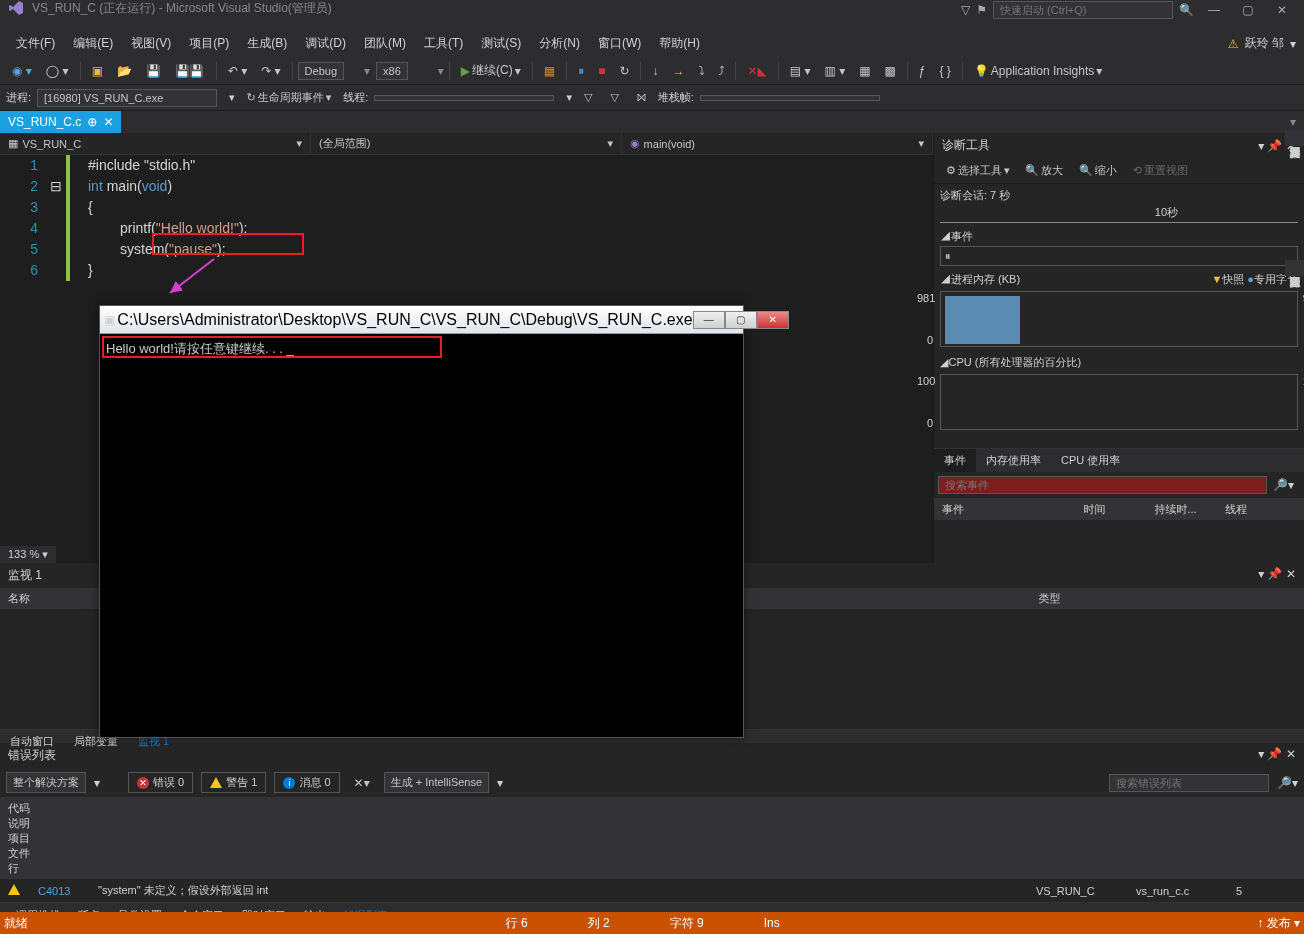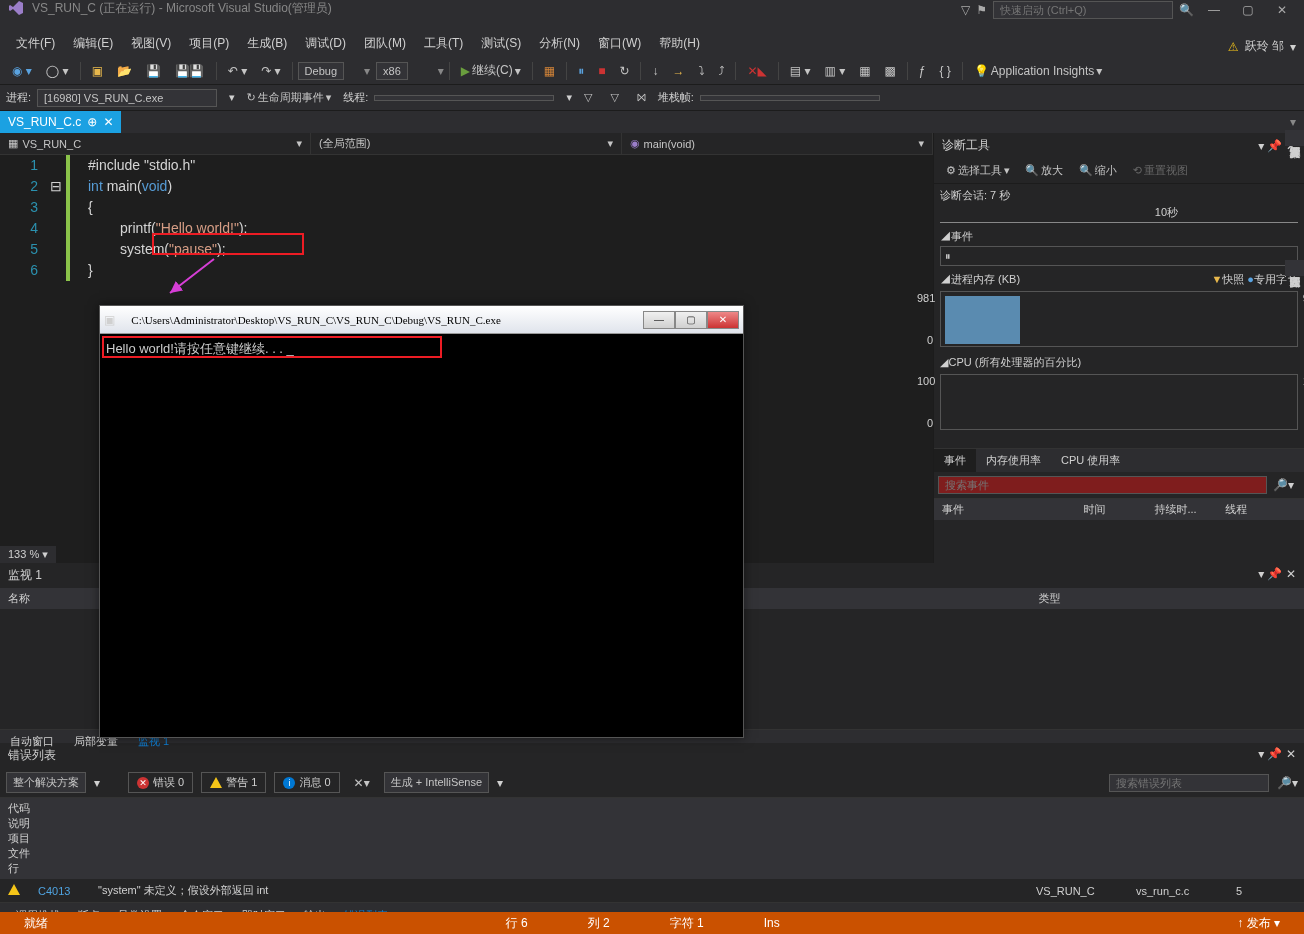--- a/index.html
+++ b/index.html
@@ -3,21 +3,21 @@
 <meta charset="utf-8">
 <style>
 * { margin: 0; padding: 0; box-sizing: border-box; font-family: "Microsoft YaHei", sans-serif; }
 body { background: #2d2d30; color: #d0d0d0; font-size: 12px; width: 1304px; height: 934px; overflow: hidden; position: relative; }
 .titlebar { height: 30px; background: #2d2d30; display: flex; align-items: flex-start; padding: 0 8px; }
 .vs-icon { width: 16px; height: 16px; margin-right: 8px; }
 .title-text { color: #888; font-size: 12px; flex: 1; }
 .title-right { display: flex; align-items: center; gap: 6px; }
 .quick-launch { background: #333337; border: 1px solid #555; padding: 2px 6px; color: #aaa; width: 180px; font-size: 11px; }
 .win-btn { width: 28px; height: 20px; color: #aaa; display: inline-flex; align-items: center; justify-content: center; }
-.menubar { display: flex; gap: 2px; padding: 2px 8px; align-items: flex-end; }
+.menubar { display: flex; gap: 2px; padding: 2px 8px; align-items: center; }
 .menu-item { padding: 3px 8px; color: #d0d0d0; cursor: pointer; }
 .menu-right { margin-left: auto; display: flex; align-items: center; gap: 6px; }
 .toolbar { display: flex; align-items: center; padding: 2px 6px; gap: 2px; border-bottom: 1px solid #1c1c1c; }
 .tb-btn { padding: 3px 6px; color: #c5c5c5; display: inline-flex; align-items: center; gap: 2px; cursor: pointer; }
 .tb-sep { width: 1px; height: 18px; background: #444; margin: 0 3px; }
 .tb-combo { background: #333337; border: 1px solid #555; padding: 2px 6px; color: #c5c5c5; font-size: 11px; }
 .debug-bar { display: flex; align-items: center; padding: 2px 6px; gap: 6px; border-bottom: 1px solid #1c1c1c; font-size: 11px; }
 .tab-row { display: flex; background: #2d2d30; }
 .tab-active { background: #1ba1e2; color: #fff; padding: 4px 8px; display: flex; align-items: center; gap: 6px; font-size: 12px; }
 .pin { color: #fff; }
@@ -51,27 +51,27 @@
 .watch-cols { display: flex; background: #333337; padding: 3px 8px; font-size: 11px; }
 .err-panel { background: #252526; }
 .err-hdr { padding: 4px 8px; color: #d0d0d0; }
 .err-toolbar { display: flex; align-items: center; gap: 8px; padding: 4px 6px; border-bottom: 1px solid #333; }
 .err-pill { border: 1px solid #555; padding: 2px 8px; display: flex; align-items: center; gap: 4px; font-size: 11px; }
 .err-cols { display: flex; background: #333337; padding: 3px 8px; font-size: 11px; flex-direction: column; }
 .err-row { display: flex; padding: 4px 8px; font-size: 11px; align-items: center; }
 .bottom-panel-tabs { display: flex; padding: 2px 8px; gap: 2px; font-size: 11px; border-top: 1px solid #333; }
 .bpt { padding: 3px 8px; color: #d0d0d0; }
 .bpt.act { color: #0e7fd4; }
-.statusbar { background: #ca5100; color: #fff; display: flex; align-items: center; padding: 3px 24px; font-size: 12px; position: absolute; bottom: 0; left: 0; right: 0; height: 22px; }
+.statusbar { background: #ca5100; color: #fff; display: flex; align-items: center; padding: 3px 4px; font-size: 12px; position: absolute; bottom: 0; left: 0; right: 0; height: 22px; }
 .sb-item { margin-right: 60px; }
 .sb-right { margin-left: auto; display: flex; gap: 10px; }
 .side-tabs { position: absolute; right: 0; top: 130px; writing-mode: vertical-rl; background: #333337; padding: 8px 2px; color: #d0d0d0; font-size: 11px; }
 .console-window { position: absolute; left: 99px; top: 305px; width: 645px; height: 433px; background: #000; border: 1px solid #555; box-shadow: 0 0 10px rgba(0,0,0,0.5); z-index: 100; }
 .console-titlebar { height: 28px; background: linear-gradient(#fff, #e0e4ec); display: flex; align-items: center; padding: 0 4px; border-bottom: 1px solid #999; }
-.console-title { color: #000; font-size: 11px; flex: 1; margin-left: 16px; font-family: Liberation Serif, serif; }
+.console-title { color: #000; font-size: 16px; flex: 1; margin-left: 2px; }
 .console-btns { display: flex; gap: 0; }
 .cbtn { width: 32px; height: 18px; border: 1px solid #888; font-size: 10px; display: flex; align-items: center; justify-content: center; }
 .cbtn.min, .cbtn.max { background: linear-gradient(#f0f0f0,#d0d0d0); color: #333; }
 .cbtn.close { background: linear-gradient(#e88,#c33); color: #fff; }
 .console-body { padding: 6px; font-family: Consolas, monospace; font-size: 13px; color: #ccc; position: relative; height: calc(100% - 28px); }
 .console-hl { position: absolute; border: 2px solid #ed1c24; left: 2px; top: 2px; width: 340px; height: 22px; }
 .arrow { position: absolute; z-index: 50; }
 .warn-ico { color: #f5c518; }
 .ci-err { width:12px; height:12px; border-radius:50%; background:#c33; display:inline-flex; align-items:center; justify-content:center; color:#fff; font-size:9px; }
 .ci-warn { width:0; height:0; border-left:6px solid transparent; border-right:6px solid transparent; border-bottom:11px solid #f5c518; display:inline-block; }
@@ -351,21 +351,21 @@
   <span class="bpt">即时窗口</span>
   <span class="bpt">输出</span>
   <span class="bpt act">错误列表</span>
 </div>
 
 <div class="statusbar">
   <span class="sb-item">就绪</span>
   <span style="margin-left:auto"></span>
   <span class="sb-item">行 6</span>
   <span class="sb-item">列 2</span>
-  <span class="sb-item">字符 1</span>
+  <span class="sb-item">字符 9</span>
   <span class="sb-item">Ins</span>
   <div class="sb-right">
     <span>↑ <span>发布</span> ▾</span>
   </div>
 </div>
 
 <div class="console-window">
   <div class="console-titlebar">
     <span>▣</span>
     <span class="console-title">C:\Users\Administrator\Desktop\VS_RUN_C\VS_RUN_C\Debug\VS_RUN_C.exe</span>

